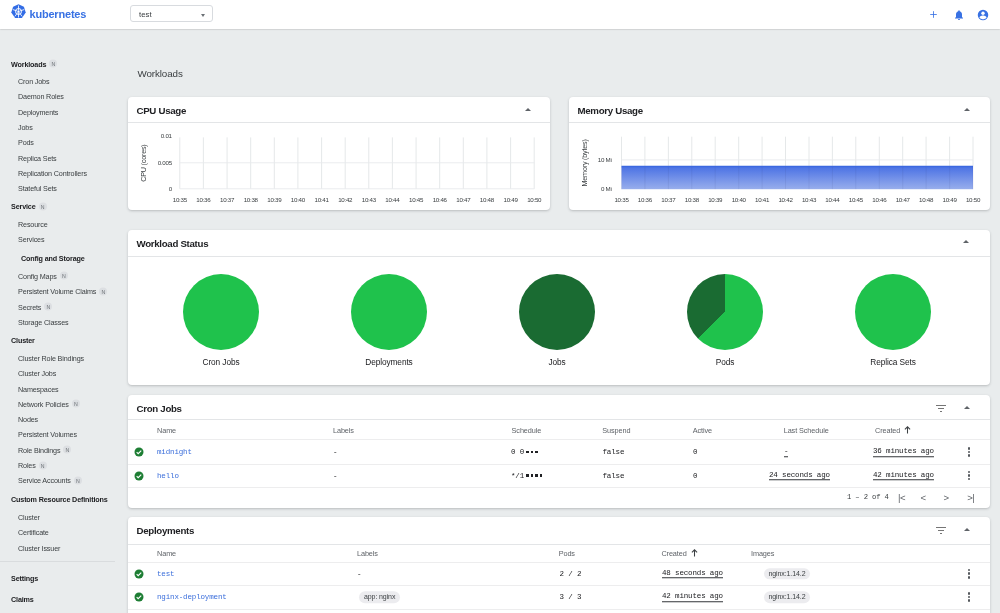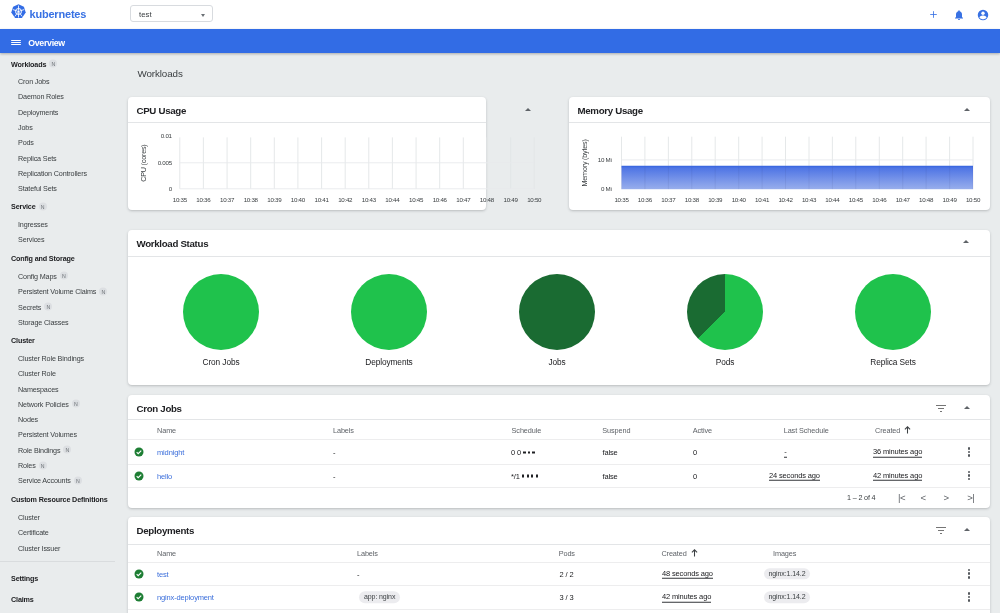--- a/index.html
+++ b/index.html
@@ -26,21 +26,21 @@
 .ndiv { position:absolute; left:0; width:115px; border-top:1px solid #d9dcde; }
 
 .card { position:absolute; background:#fff; border-radius:4px; box-shadow:0 1px 2.5px rgba(60,64,67,.28); }
 .ctitle { position:absolute; left:8.5px; font-size:9.7px; font-weight:bold; color:#202124; letter-spacing:-0.3px; transform:translateY(-50%); }
 .cdiv { position:absolute; left:0; right:0; border-top:1px solid #e3e5e7; }
 .tick { font-size:6.2px; fill:#3c4043; font-family:"Liberation Sans",sans-serif; letter-spacing:-0.28px; }
 .axl { font-size:7.2px; letter-spacing:-0.2px; }
 #pgtitle { position:absolute; left:137.5px; top:73px; transform:translateY(-50%); font-size:9.8px; color:#3c4043; letter-spacing:-0.1px; }
 
 .th { position:absolute; transform:translateY(-50%); font-size:7.3px; color:#5f6368; letter-spacing:-0.1px; white-space:nowrap; }
-.td { position:absolute; transform:translateY(-50%); font-size:7.5px; color:#202124; letter-spacing:-0.15px; white-space:nowrap; }
+.td { position:absolute; transform:translateY(-50%); font-size:7.5px; color:#202124; letter-spacing:-0.15px; white-space:nowrap;font-family:Liberation Mono, monospace; }
 .td a { color:#3c6fdb; text-decoration:none; }
 .un { border-bottom:0.8px solid #33363a; padding-bottom:0.5px; display:inline-block; min-width:3px; text-align:center; }
 .chip { position:absolute; transform:translateY(-50%); font-size:7px; color:#3c4043; background:#ececef; border-radius:6px; padding:2.2px 5px; letter-spacing:-0.1px; white-space:nowrap; }
 .rdiv { position:absolute; left:0; right:0; border-top:1px solid #ededee; }
 .chk { position:absolute; }
 .fl { position:absolute; }
 .fl i { display:block; height:1.5px; background:#757575; margin-bottom:1.5px; }
 .dots { position:absolute; }
 .dots i { display:block; width:2.6px; height:2.6px; border-radius:50%; background:#54585d; margin-bottom:1.1px; }
 .sq { display:inline-block; width:2.4px; height:2.6px; background:#202124; margin-left:2.2px; vertical-align:1.1px; }
@@ -77,67 +77,59 @@
   </svg>
   <svg style="position:absolute;left:953px;top:8.5px" width="12" height="12" viewBox="0 0 24 24">
     <path fill="#3871e3" d="M12 22c1.1 0 2-.9 2-2h-4c0 1.1.9 2 2 2zm6-6v-5c0-3.1-1.6-5.6-4.5-6.3V4c0-.8-.7-1.5-1.5-1.5S10.5 3.2 10.5 4v.7C7.6 5.4 6 7.9 6 11v5l-2 2v1h16v-1l-2-2z"></path>
   </svg>
   <svg style="position:absolute;left:977px;top:8.5px" width="12" height="12" viewBox="0 0 24 24">
     <circle cx="12" cy="12" r="10.5" fill="#3871e3"></circle>
     <circle cx="12" cy="8.6" r="3.4" fill="#fff"></circle>
     <path d="M5.2 16.2c1.6-1.9 4.1-3 6.8-3s5.2 1.1 6.8 3c0.3 0.4 0.3 0.9 0 1.3-1.6 1.9-4.1 3-6.8 3s-5.2-1.1-6.8-3c-0.3-0.4-0.3-0.9 0-1.3z" fill="#fff"></path>
   </svg>
 </div>
-<div id="bluebar">
-      <div id="burger">
-        <i></i>
-        <i></i>
-        <i></i>
-      </div>
-      <span id="ovtitle">Overview</span>
-    </div>
 
 <div id="nav">
       <div class="nhdr" style="left:11px;top:10.5px">Workloads<span class="nbadge">N</span></div>
 <div class="nitem" style="left:18px;top:28.0px">Cron Jobs</div>
 <div class="nitem" style="left:18px;top:43.3px">Daemon Roles</div>
 <div class="nitem" style="left:18px;top:58.6px">Deployments</div>
 <div class="nitem" style="left:18px;top:73.9px">Jobs</div>
 <div class="nitem" style="left:18px;top:89.2px">Pods</div>
 <div class="nitem" style="left:18px;top:104.5px">Replica Sets</div>
 <div class="nitem" style="left:18px;top:119.8px">Replication Controllers</div>
 <div class="nitem" style="left:18px;top:135.1px">Stateful Sets</div>
 <div class="nhdr" style="left:11px;top:153.2px">Service<span class="nbadge">N</span></div>
-<div class="nitem" style="left:18px;top:171.0px">Ingresses</div>
+<div class="nitem" style="left:18px;top:171.0px">Resource</div>
 <div class="nitem" style="left:18px;top:186.3px">Services</div>
-<div class="nhdr" style="left:11px;top:204.9px">Config and Storage</div>
+<div class="nhdr" style="left:21px;top:204.9px">Config and Storage</div>
 <div class="nitem" style="left:18px;top:222.9px">Config Maps<span class="nbadge">N</span></div>
 <div class="nitem" style="left:18px;top:238.2px">Persistent Volume Claims<span class="nbadge">N</span></div>
 <div class="nitem" style="left:18px;top:253.5px">Secrets<span class="nbadge">N</span></div>
 <div class="nitem" style="left:18px;top:268.8px">Storage Classes</div>
 <div class="nhdr" style="left:11px;top:286.9px">Cluster</div>
 <div class="nitem" style="left:18px;top:304.9px">Cluster Role Bindings</div>
-<div class="nitem" style="left:18px;top:320.2px">Cluster Role</div>
+<div class="nitem" style="left:18px;top:320.2px">Cluster Jobs</div>
 <div class="nitem" style="left:18px;top:335.5px">Namespaces</div>
 <div class="nitem" style="left:18px;top:350.8px">Network Policies<span class="nbadge">N</span></div>
 <div class="nitem" style="left:18px;top:366.1px">Nodes</div>
 <div class="nitem" style="left:18px;top:381.4px">Persistent Volumes</div>
 <div class="nitem" style="left:18px;top:396.7px">Role Bindings<span class="nbadge">N</span></div>
 <div class="nitem" style="left:18px;top:412.0px">Roles<span class="nbadge">N</span></div>
 <div class="nitem" style="left:18px;top:427.3px">Service Accounts<span class="nbadge">N</span></div>
 <div class="nhdr" style="left:11px;top:445.9px">Custom Resource Definitions</div>
 <div class="nitem" style="left:18px;top:463.9px">Cluster</div>
 <div class="nitem" style="left:18px;top:479.2px">Certificate</div>
 <div class="nitem" style="left:18px;top:494.5px">Cluster Issuer</div>
 <div class="nhdr" style="left:11px;top:525.0px">Settings</div>
 <div class="nhdr" style="left:11px;top:546.0px">Claims</div>
 <div class="ndiv" style="top:507.9px"></div>
     </div>
 <div id="pgtitle">Workloads</div>
-<div class="card" style="left:128px;top:97px;width:358px;height:113px">
+<div class="card" style="left:128px;top:97px;width:422px;height:113px">
 <div class="ctitle" style="top:12.9px">CPU Usage</div>
 <div style="position:absolute;left:397.0px;top:11.2px;width:0;height:0;border-left:3.5px solid transparent;border-right:3.5px solid transparent;border-bottom:3.6px solid #5f6368"></div>
 <div class="cdiv" style="top:24.5px"></div>
 <svg class="chart" width="422" height="115" viewBox="0 0 422 115">
 <line x1="51.8" y1="40.4" x2="51.8" y2="91.8" stroke="#e2e5e7" stroke-width="0.9"></line>
 <line x1="75.4" y1="40.4" x2="75.4" y2="91.8" stroke="#e2e5e7" stroke-width="0.9"></line>
 <line x1="99.1" y1="40.4" x2="99.1" y2="91.8" stroke="#e2e5e7" stroke-width="0.9"></line>
 <line x1="122.7" y1="40.4" x2="122.7" y2="91.8" stroke="#e2e5e7" stroke-width="0.9"></line>
 <line x1="146.3" y1="40.4" x2="146.3" y2="91.8" stroke="#e2e5e7" stroke-width="0.9"></line>
 <line x1="169.9" y1="40.4" x2="169.9" y2="91.8" stroke="#e2e5e7" stroke-width="0.9"></line>
@@ -323,21 +315,21 @@
         <i style="width:10px"></i>
         <i style="width:6.4px;margin-left:1.8px"></i>
         <i style="width:2.8px;margin-left:3.6px"></i>
       </div>
 <div style="position:absolute;left:836.0px;top:11.7px;width:0;height:0;border-left:3.5px solid transparent;border-right:3.5px solid transparent;border-bottom:3.6px solid #5f6368"></div>
 <div class="cdiv" style="top:27.5px"></div>
 <div class="th" style="left:29px;top:36.700000000000045px">Name</div>
 <div class="th" style="left:229px;top:36.700000000000045px">Labels</div>
 <div class="th" style="left:430.7px;top:36.700000000000045px">Pods</div>
 <div class="th" style="left:533.4px;top:36.700000000000045px">Created</div>
-<div class="th" style="left:645px;top:36.700000000000045px">Images</div>
+<div class="th" style="left:623px;top:36.700000000000045px">Images</div>
 <svg style="position:absolute;left:562.6px;top:32.7px" width="7" height="8" viewBox="0 0 7 8">
         <path d="M3.5 7.4V1.2M0.9 3.4l2.6-2.6 2.6 2.6" stroke="#3c4043" stroke-width="1.05" fill="none"></path>
       </svg>
 <div class="rdiv" style="top:45.9px"></div>
 <svg class="chk" style="left:5.5px;top:52.3px" width="10" height="10" viewBox="0 0 24 24">
         <circle cx="12" cy="12" r="10.8" fill="#1e7e34"></circle>
         <path d="M6.4 12.3l3.6 3.6 7.4-7.4" stroke="#fff" stroke-width="2.6" fill="none"></path>
       </svg>
 <div class="td" style="left:29px;top:57.299999999999955px"><a>test</a></div>
 <div class="td" style="left:229px;top:57.299999999999955px">-</div>

